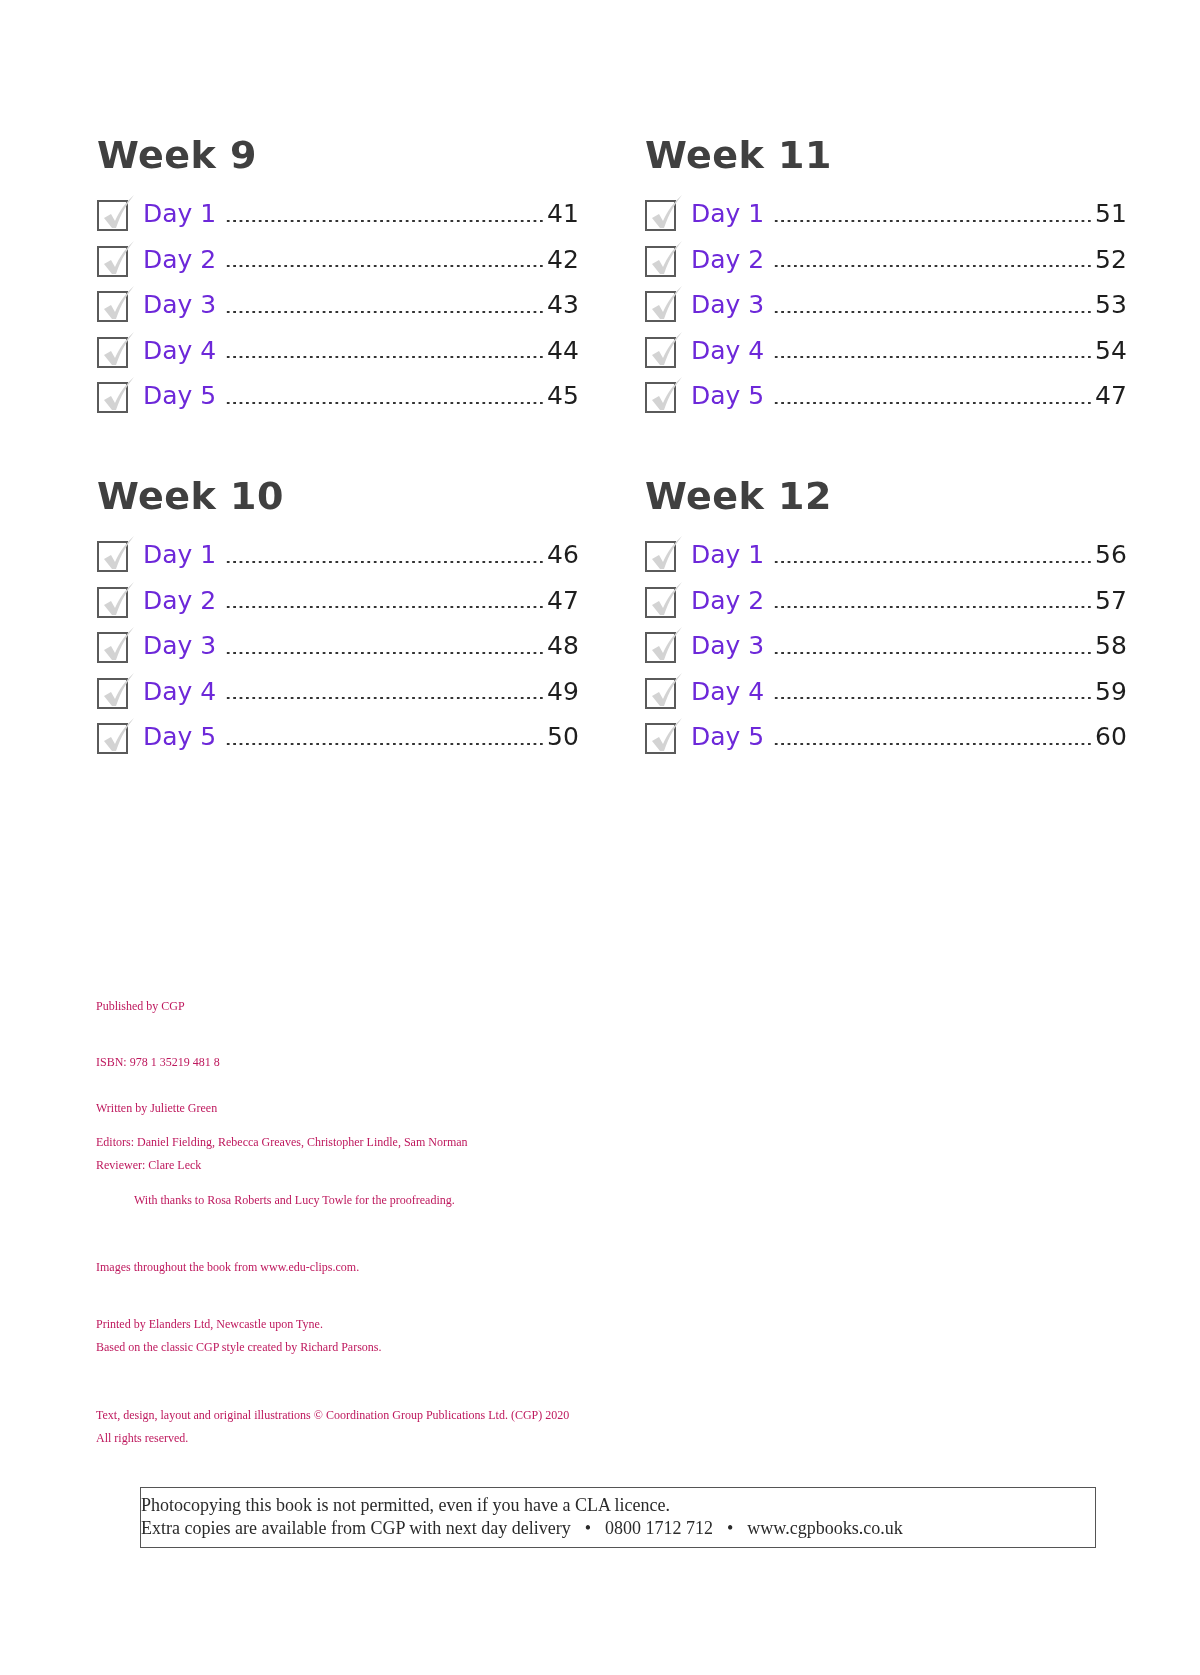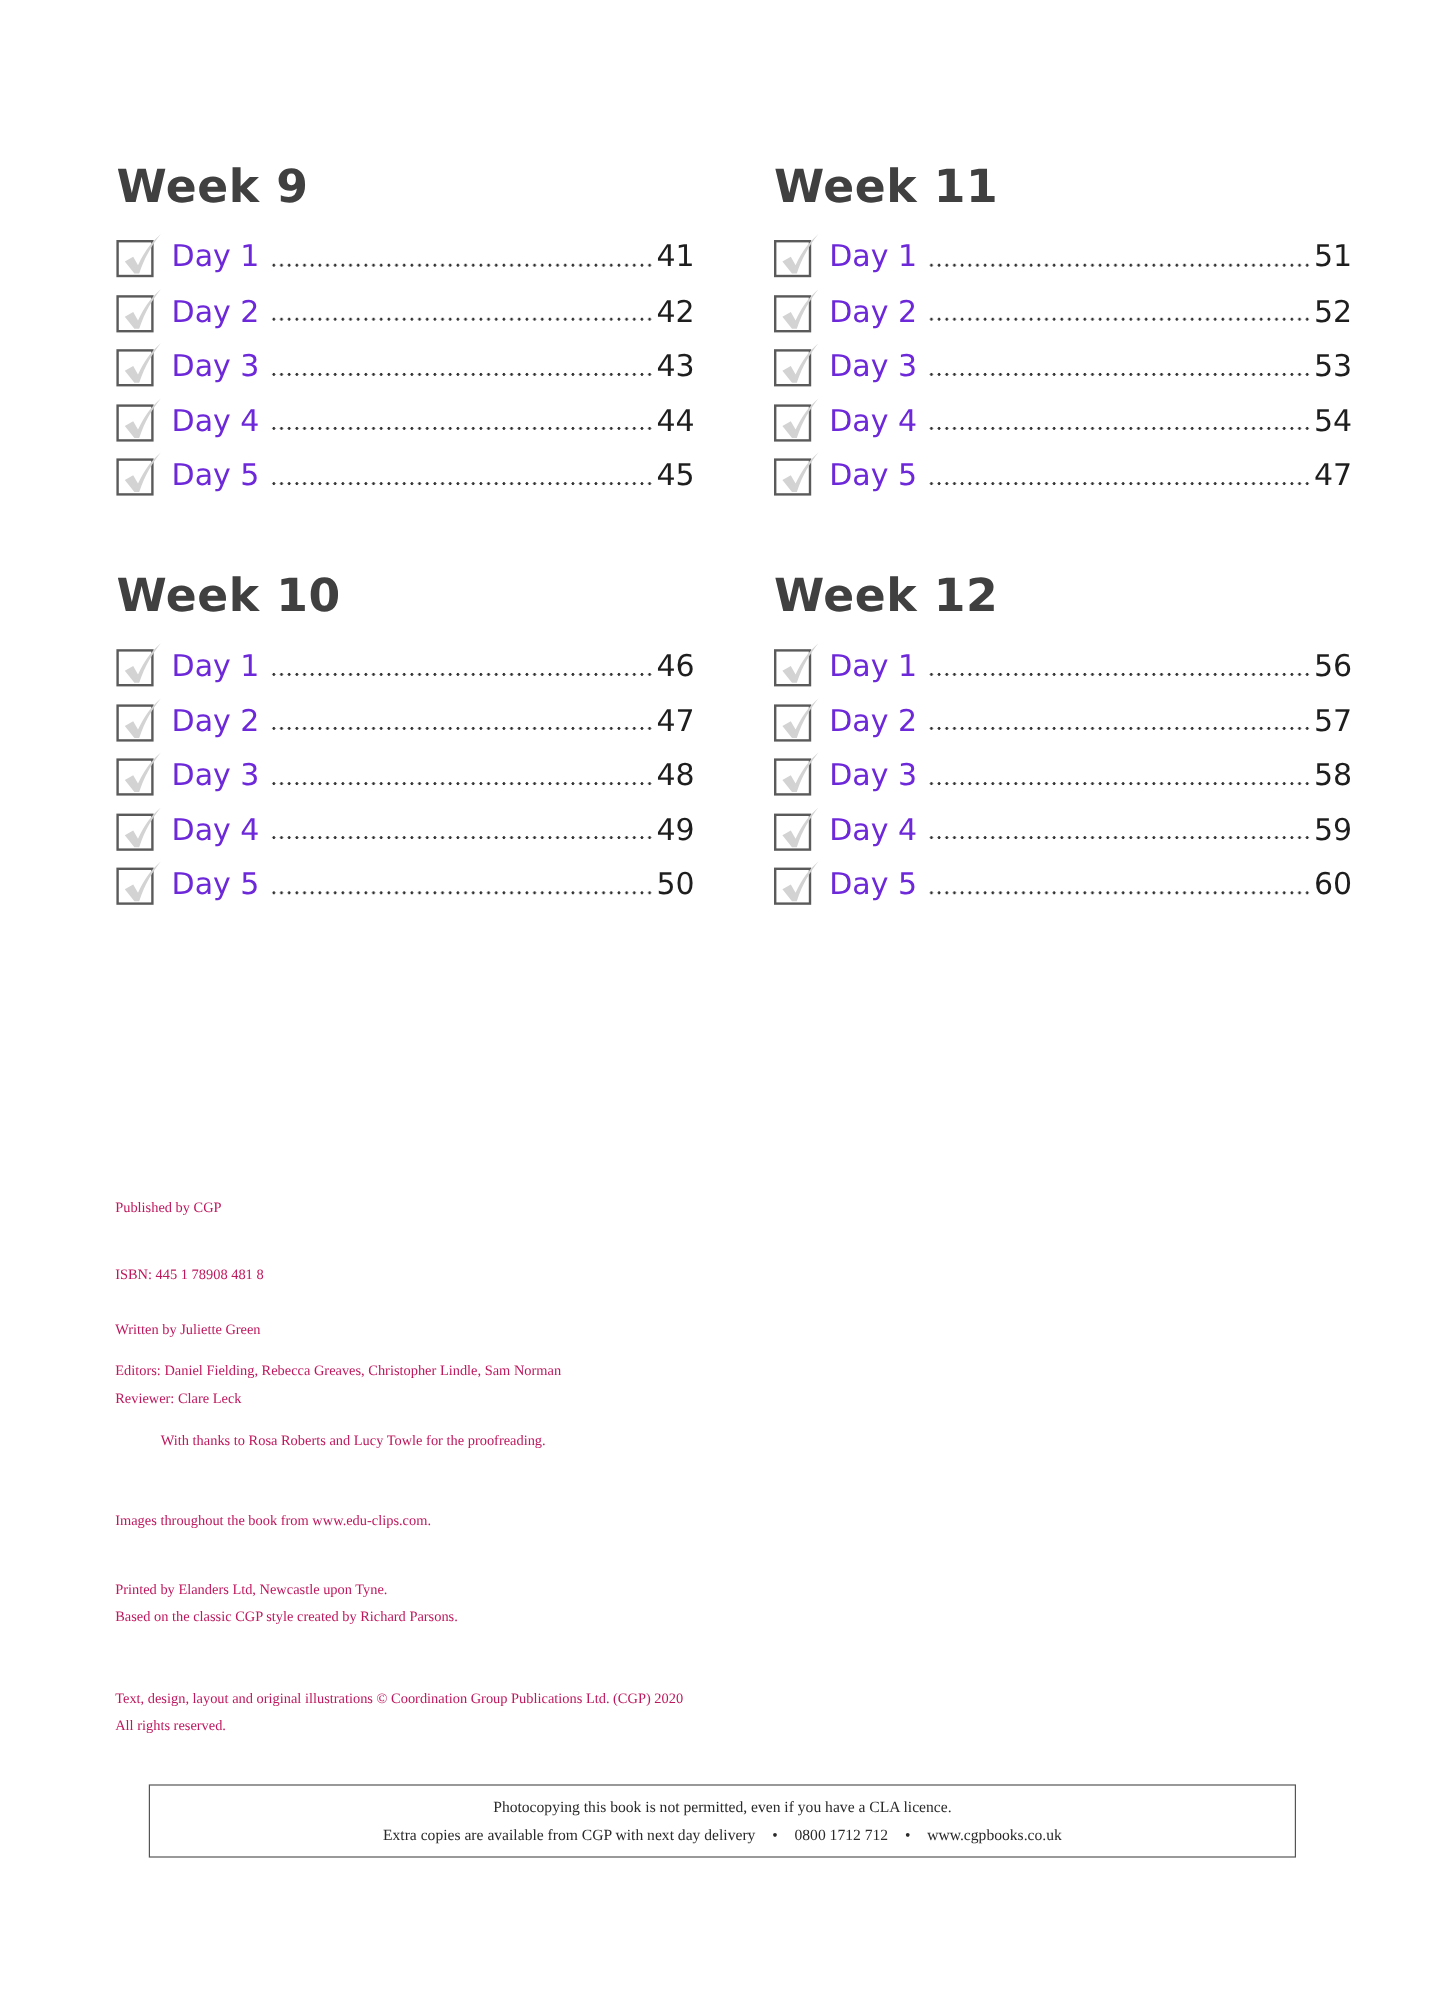--- a/index.html
+++ b/index.html
@@ -38,24 +38,24 @@
     .page {
       font-family: "DejaVu Sans", sans-serif; font-size: 25px; color: #1e1e1e; flex: none;
       width: 30px; text-align: right;
     }
     .imprint {
       position: absolute; left: 96px;
       font-family: "Liberation Serif", serif; font-size: 12px; color: #be185d;
       line-height: 23px; white-space: nowrap;
     }
     .notice {
-      position: absolute; left: 124px; top: 1487px; width: 956px; height: 61px;
+      position: absolute; left: 140px; top: 1487px; width: 956px; height: 61px;
       border: 1.5px solid #555; box-sizing: border-box;
-      font-family: "Liberation Serif", serif; font-size: 13px; color: #2a2a2a;
-      text-align: center; line-height: 23px; padding-top: 6px;
+      font-family: "Liberation Serif", serif; font-size: 18px; color: #2a2a2a;
+      line-height: 23px; padding-top: 6px;
     }
     .sep { margin: 0 14px; }
   </style>
 </head>
 <body>
 
 <section class="week" style="left:97px; top:133px;">
   <h2 class="week-title">Week 9</h2>
   <div class="rows">
   <div class="row">
@@ -286,21 +286,21 @@
       </svg>
     </span>
     <span class="day">Day 5</span>
     <span class="dots"></span>
     <span class="page">60</span>
   </div>
 </div>
 </section>
 
 <div class="imprint" style="top:995px;">Published by CGP</div>
-<div class="imprint" style="top:1051px;">ISBN: 445 1 78908 481 8</div>
+<div class="imprint" style="top:1051px;">ISBN: 978 1 35219 481 8</div>
 <div class="imprint" style="top:1097px;">Written by Juliette Green</div>
 <div class="imprint" style="top:1131px;">Editors:  Daniel Fielding, Rebecca Greaves, Christopher Lindle, Sam Norman</div>
 <div class="imprint" style="top:1154px;">Reviewer:  Clare Leck</div>
 <div class="imprint" style="top:1189px;margin-left:38px;">With thanks to Rosa Roberts and Lucy Towle for the proofreading.</div>
 <div class="imprint" style="top:1256px;">Images throughout the book from www.edu-clips.com.</div>
 <div class="imprint" style="top:1313px;">Printed by Elanders Ltd, Newcastle upon Tyne.</div>
 <div class="imprint" style="top:1336px;">Based on the classic CGP style created by Richard Parsons.</div>
 <div class="imprint" style="top:1404px;">Text, design, layout and original illustrations  © Coordination Group Publications Ltd. (CGP) 2020</div>
 <div class="imprint" style="top:1427px;">All rights reserved.</div>
 

